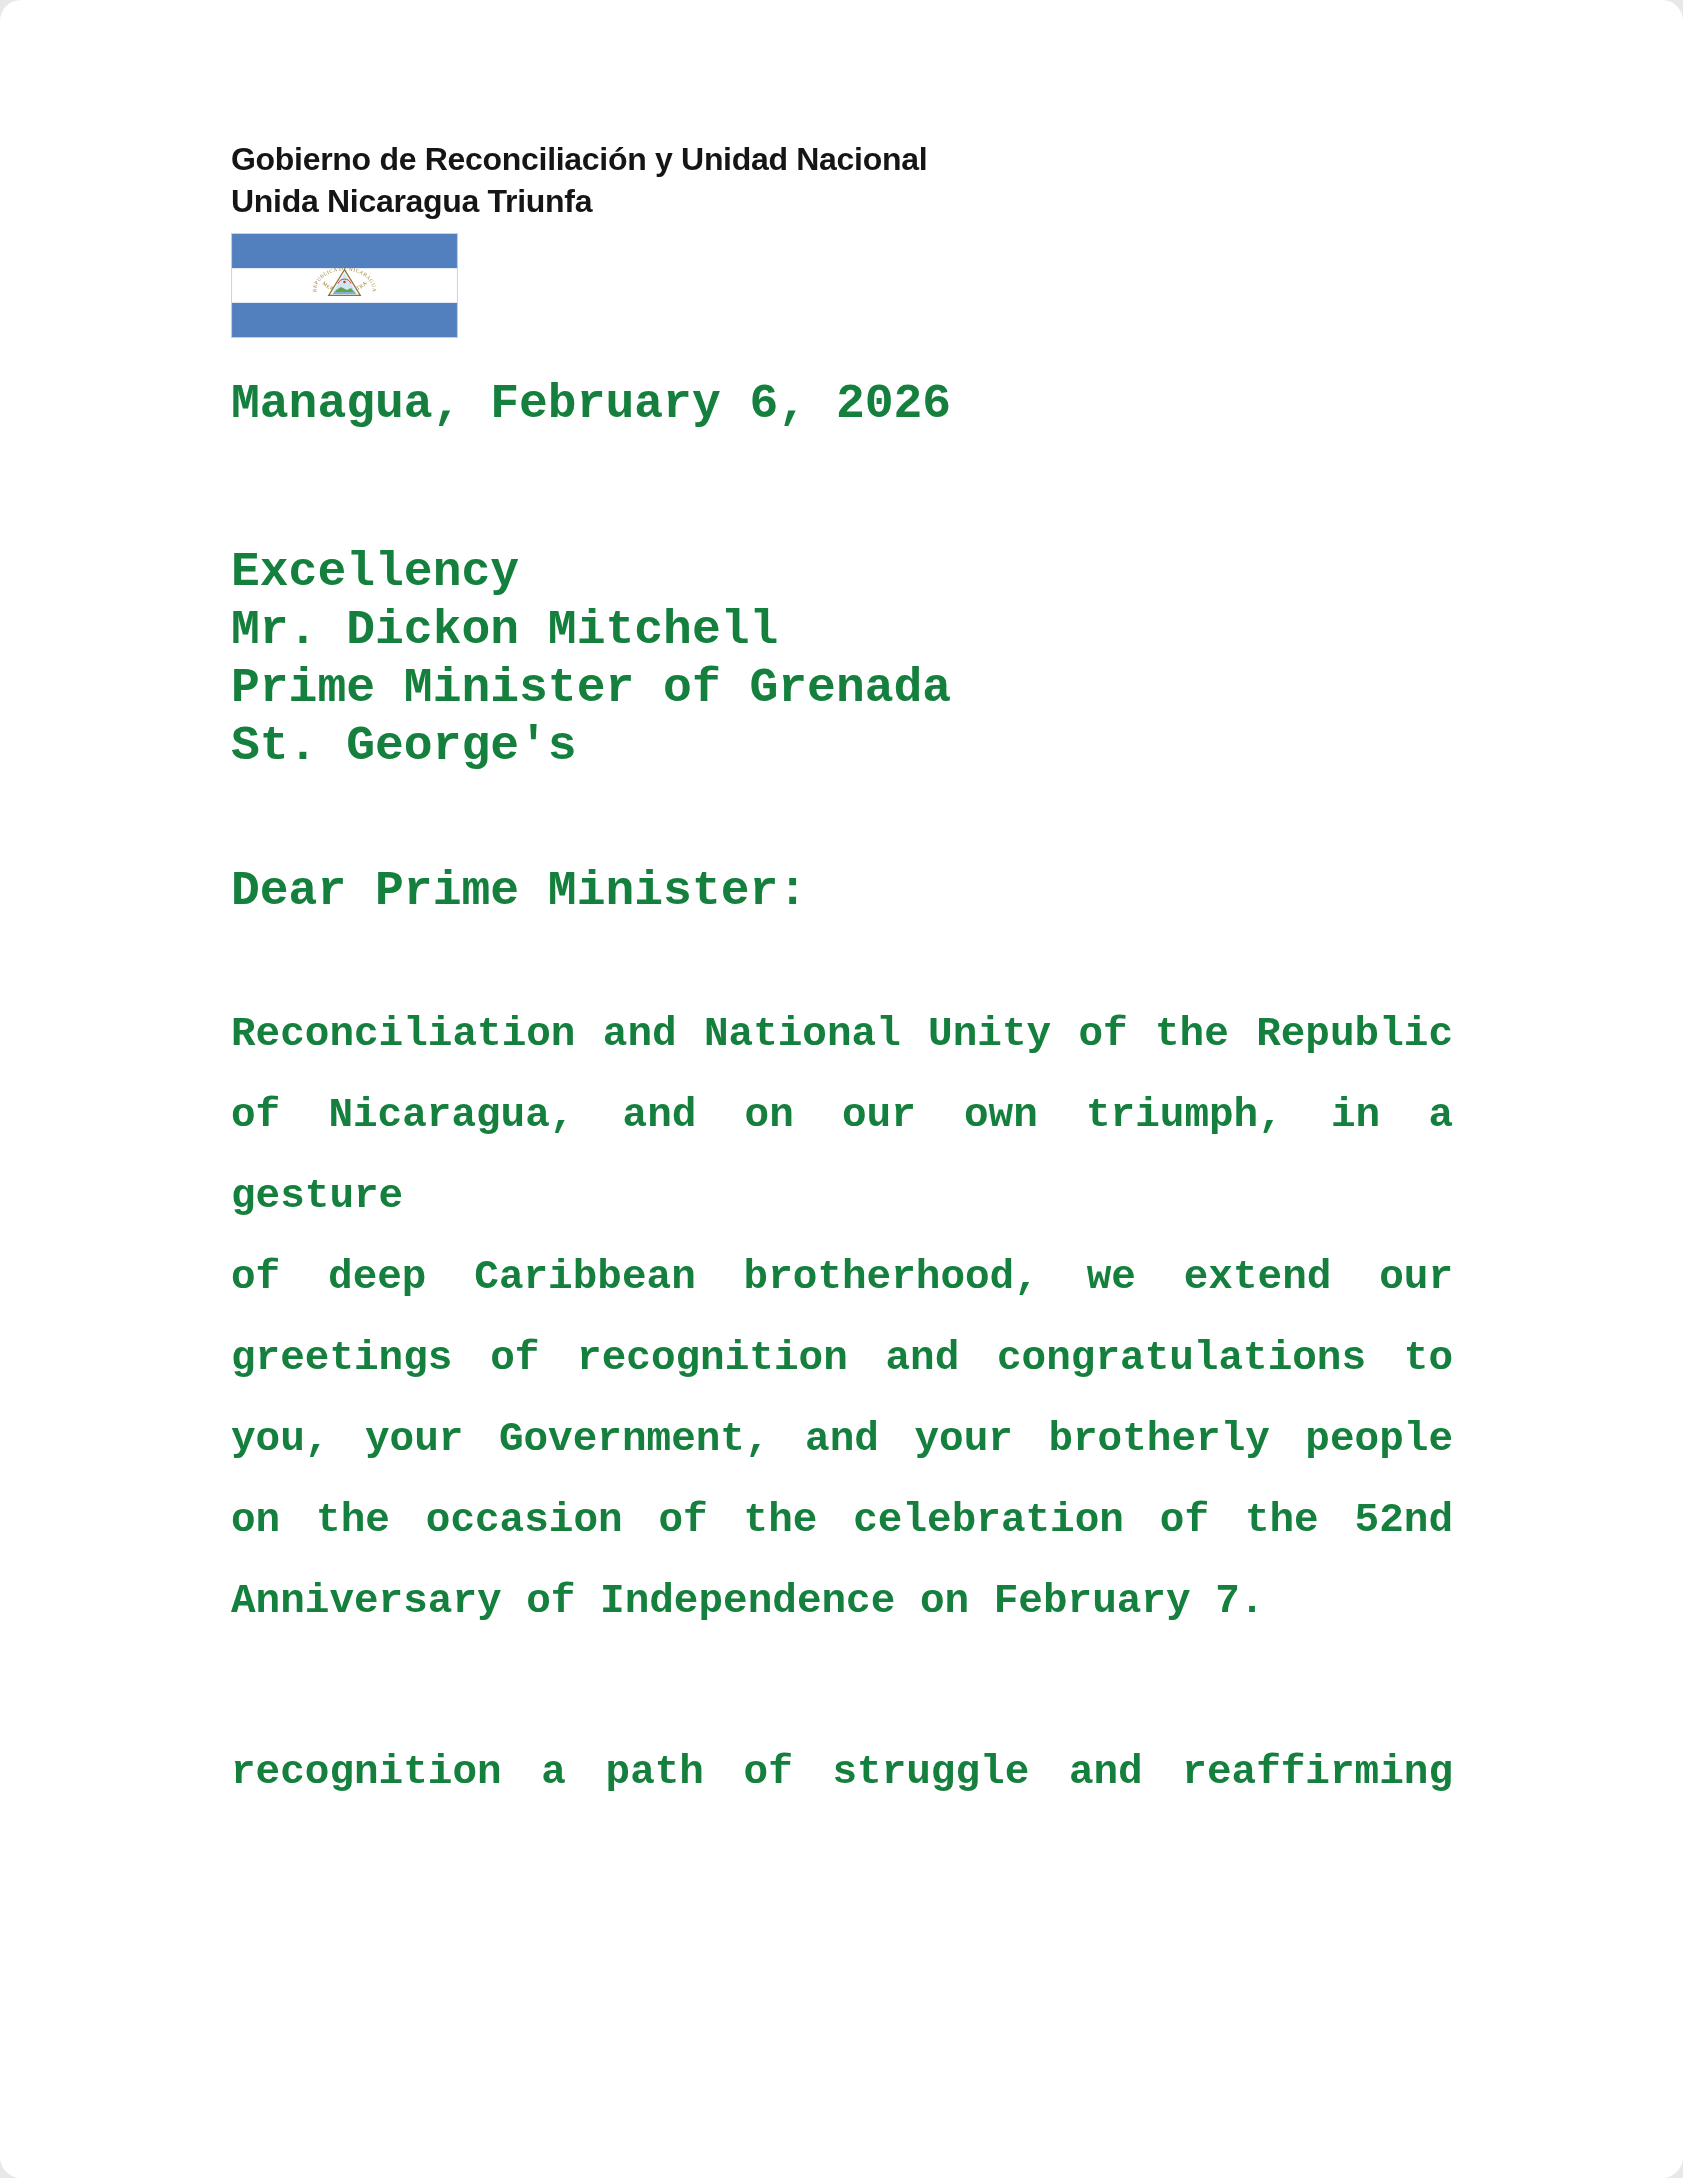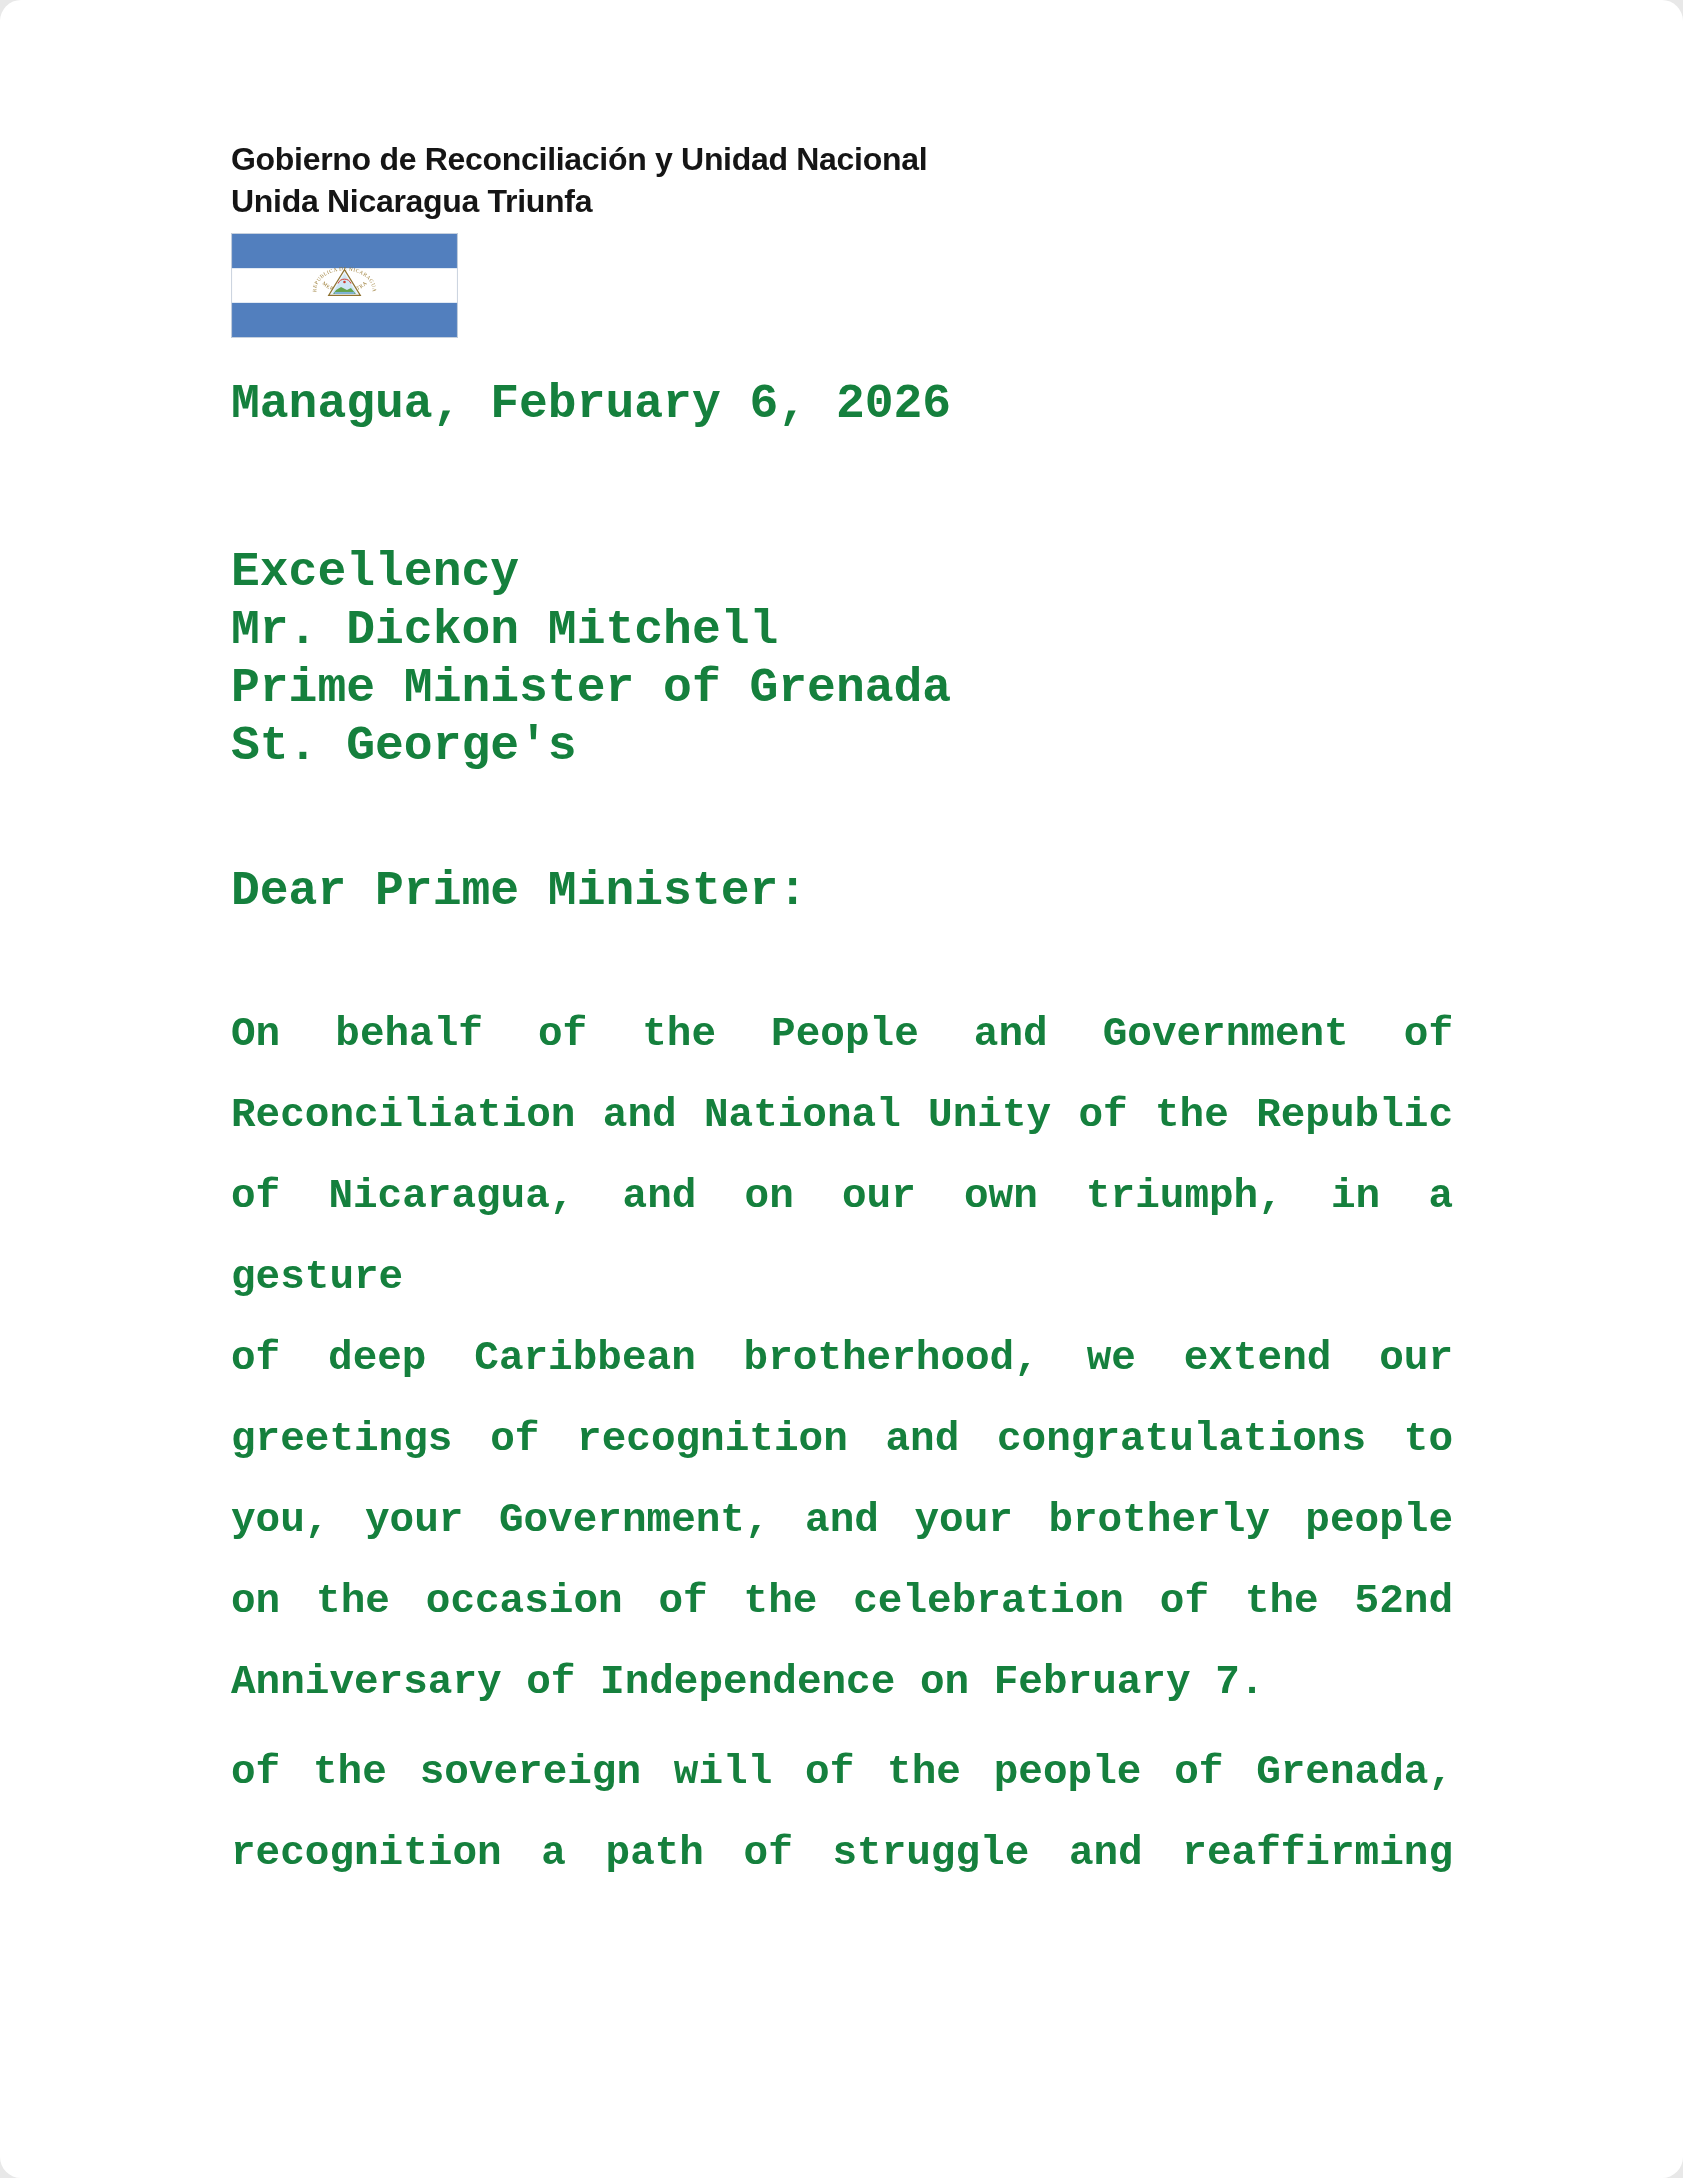--- a/index.html
+++ b/index.html
@@ -85,29 +85,27 @@
   <div class="recipient mono lg">
     <div>Excellency</div>
     <div>Mr. Dickon Mitchell</div>
     <div>Prime Minister of Grenada</div>
     <div>St. George's</div>
   </div>
 
   <div class="salutation mono lg">Dear Prime Minister:</div>
 
   <div class="para p1 mono">
-    <div class="jl">On behalf of the People and Government of</div>
     <div class="jl">Reconciliation and National Unity of the Republic</div>
     <div class="jl">of Nicaragua, and on our own triumph, in a gesture</div>
     <div class="jl">of deep Caribbean brotherhood, we extend our</div>
     <div class="jl">greetings of recognition and congratulations to</div>
     <div class="jl">you, your Government, and your brotherly people</div>
     <div class="jl">on the occasion of the celebration of the 52nd</div>
     <div class="ll">Anniversary of Independence on February 7.</div>
   </div>
 
   <div class="para p2 mono">
-    <div class="jl">of the sovereign will of the people of Grenada,</div>
     <div class="jl">recognition a path of struggle and reaffirming</div>
   </div>
 
 </div>
 
 
 </body></html>

